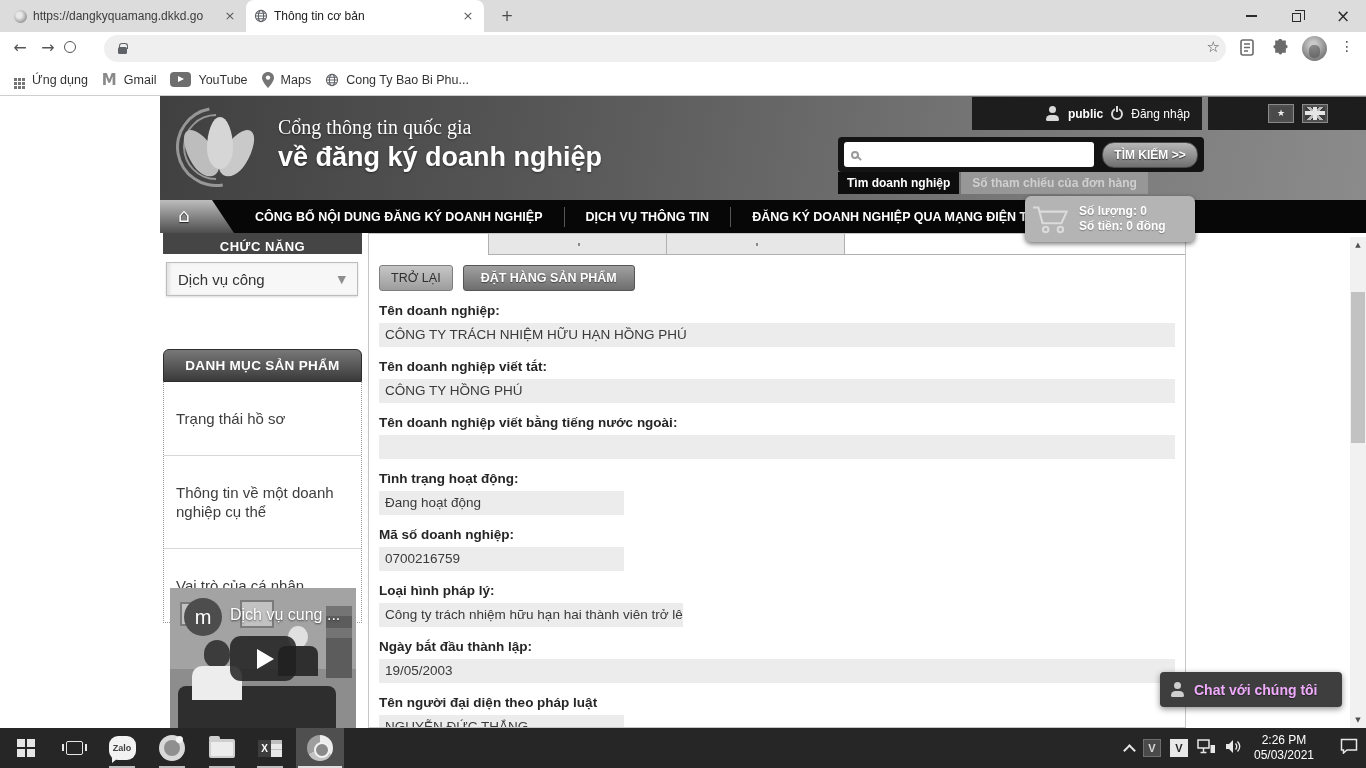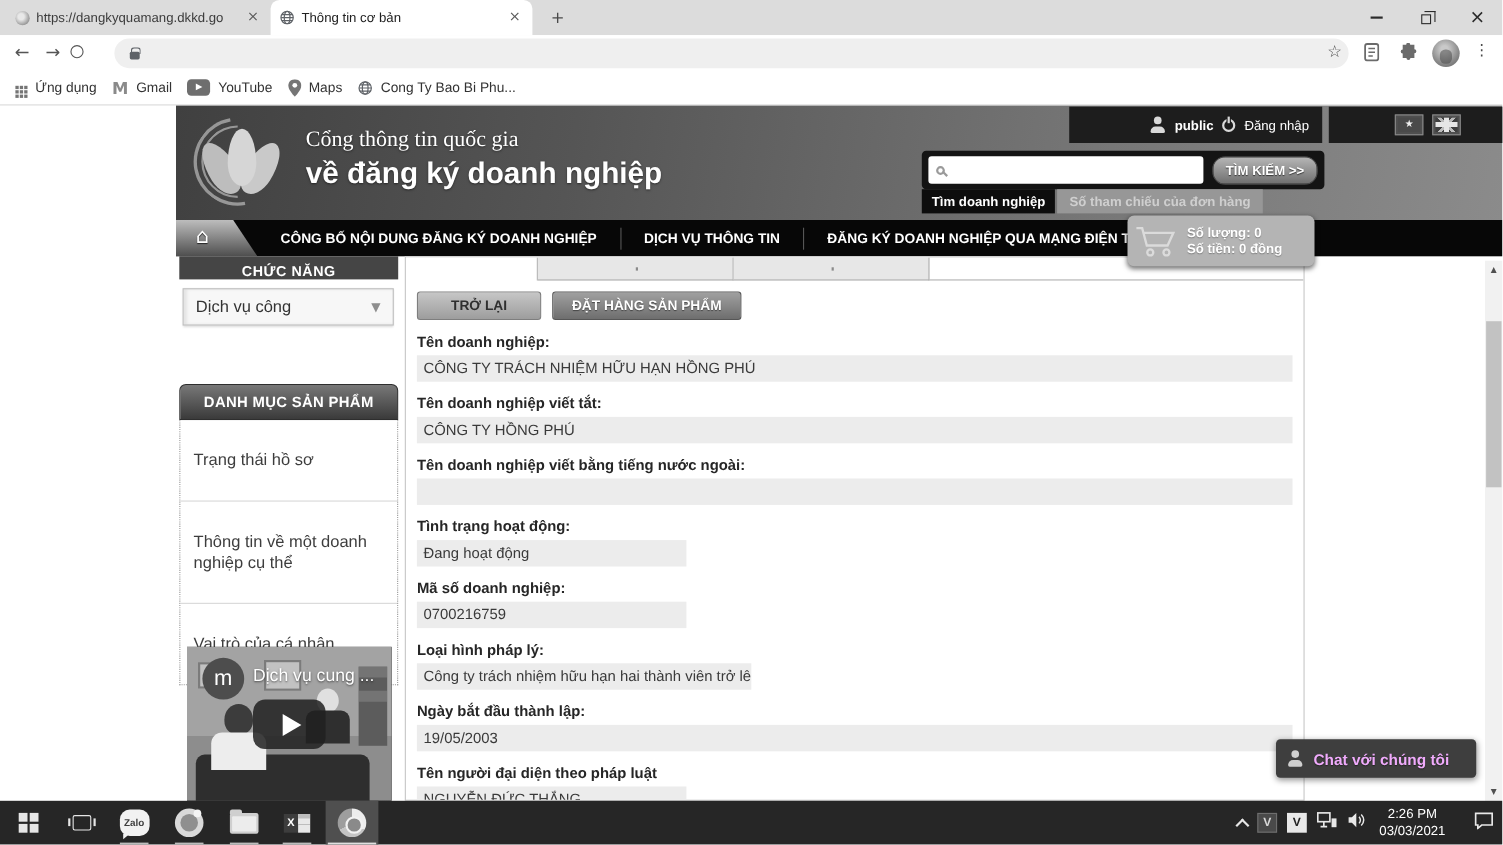--- a/index.html
+++ b/index.html
@@ -119,21 +119,21 @@
   
   .panel{position:absolute;left:368px;top:137px;width:818px;height:495px;background:#fff;border:1px solid #c6c6c6;overflow:hidden;}
   .ctabs{position:relative;height:21px;display:flex;}
   .ctab{height:21px;border-bottom:1px solid #b0b0b0;}
   .ctab-active{width:120px;background:#fff;border-right:1px solid #b0b0b0;border-bottom:none;}
   .ctab-gray{width:178px;background:#e7e7e7;border-right:1px solid #b0b0b0;position:relative;}
   .ctab-gray::after{content:"";position:absolute;left:50%;top:9px;width:2px;height:3px;background:#8a8a8a;}
   .ctab-fill{flex:1;}
   .pcontent{padding:6px 10px 0 10px;}
   .btnrow{display:flex;gap:10px;margin-top:4px;}
-  .btn-back{background:linear-gradient(#c6c6c6,#9d9d9d);border:1px solid #7e7e7e;border-radius:3px;color:#2f2f2f;font-weight:bold;font-size:12.5px;padding:5px 30px;}
+  .btn-back{background:linear-gradient(#c6c6c6,#9d9d9d);border:1px solid #7e7e7e;border-radius:3px;color:#2f2f2f;font-weight:normal;font-size:12.5px;padding:5px 11px;}
   .btn-order{background:linear-gradient(#a0a0a0,#6e6e6e);border:1px solid #565656;border-radius:3px;color:#fff;font-weight:bold;font-size:12.5px;padding:5px 17px;text-shadow:0 1px 1px #444;}
   .fgroup{margin-top:12px;}
   .flabel{font-weight:bold;font-size:13.5px;color:#262626;margin-bottom:5px;}
   .fvalue{height:24px;line-height:24px;background:#ececec;font-size:13.5px;color:#3a3a3a;padding:0 6px;white-space:nowrap;overflow:hidden;}
   .w-full{width:796px;}
   .w-small{width:245px;}
   .w-med{width:304px;}
 
   
   .chat{position:absolute;left:1160px;top:576px;width:182px;height:35px;background:#3e3e3e;border-radius:4px;box-shadow:0 2px 6px rgba(0,0,0,.45);display:flex;align-items:center;gap:9px;padding:0 10px;z-index:7;}
@@ -451,21 +451,21 @@
             <rect x="1" y="1" width="11" height="8" fill="none" stroke="#e8e8e8" stroke-width="1.5"></rect>
             <path d="M3.5 13.5 h6 M6.5 9 v4.5" stroke="#e8e8e8" stroke-width="1.5"></path>
             <rect x="13.5" y="6" width="4.5" height="8" fill="#e8e8e8"></rect>
           </svg></span>
       <span><svg width="17" height="15" viewBox="0 0 17 15">
             <path d="M1 5 h3 l4 -4 v13 l-4 -4 h-3 z" fill="#e8e8e8"></path>
             <path d="M10.5 4.5 q2.5 3 0 6 M12.5 2.5 q4.5 5 0 10" stroke="#e8e8e8" fill="none" stroke-width="1.3"></path>
           </svg></span>
       <span class="clock">
         <div>2:26 PM</div>
-        <div>03/03/2021</div>
+        <div>05/03/2021</div>
       </span>
       <span style="margin-left:14px;"><svg width="18" height="16" viewBox="0 0 18 16">
             <path d="M1.5 1.5 h15 v10.5 h-9.5 l-3.5 3 v-3 h-2 z" fill="none" stroke="#e8e8e8" stroke-width="1.5"></path>
           </svg></span>
     </div>
   </div>
 
 </div>
 
 </body></html>

